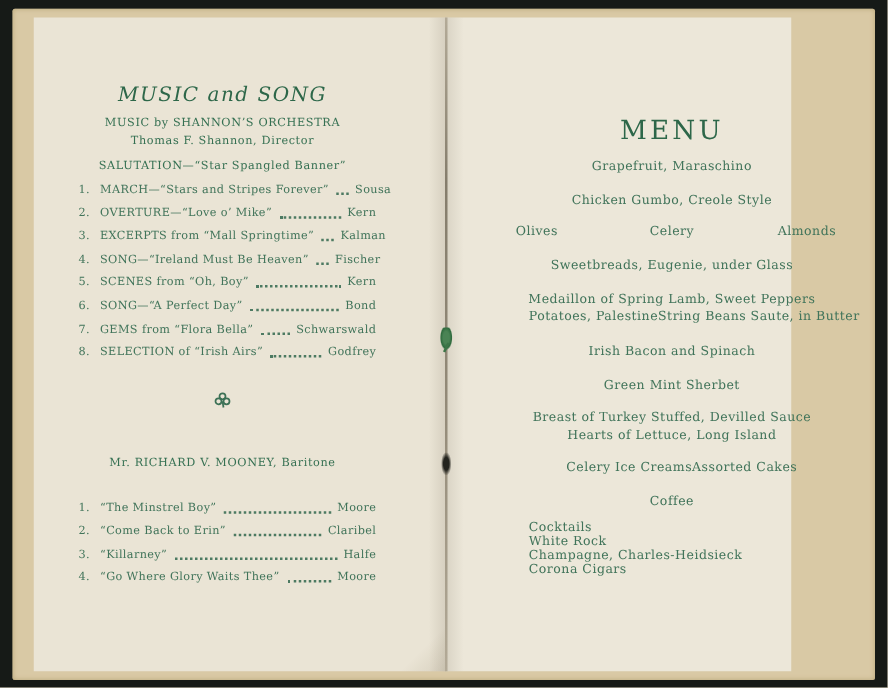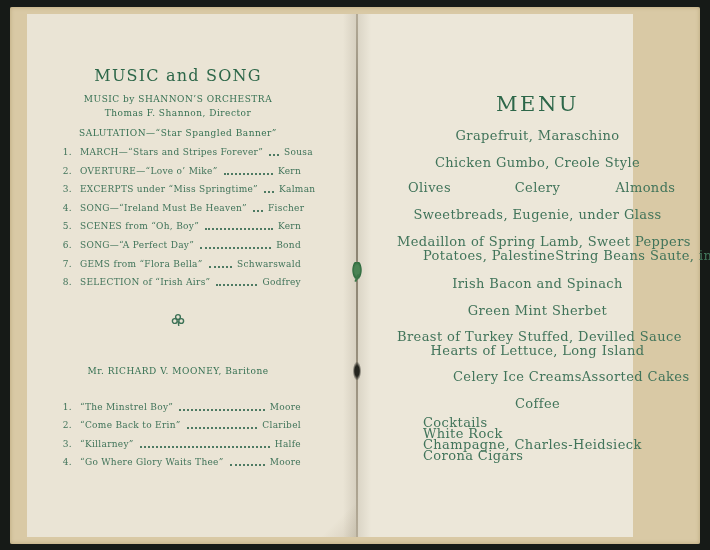--- a/index.html
+++ b/index.html
@@ -53,30 +53,30 @@
   .thread.dark{
     left:-3px;top:348px;width:8px;height:18px;
     background:radial-gradient(ellipse at 50% 50%, #24241e 0 40%, rgba(36,36,30,0) 75%);
   }
   .abs{position:absolute;}
   .ctr{text-align:center;}
   .music-col{left:30px;width:242px;}
   .menu-col{left:40px;width:281px;}
 
   .big-title{
-    font-size:16px;letter-spacing:1.2px;color:#2d6749;font-weight:500;
+    font-size:16px;letter-spacing:1.2px;color:#2d6749;font-weight:500;font-style:italic;
   }
   .menu-title{
     font-size:21px;letter-spacing:2.5px;color:#2d6749;font-weight:500;
   }
   .sub{
     font-size:9px;letter-spacing:.5px;color:#357052;
   }
   .body-line{
-    font-size:13px;letter-spacing:.4px;color:#41745a;white-space:nowrap;
+    font-size:10px;letter-spacing:.4px;color:#41745a;white-space:nowrap;
   }
   .vocal-title{
     font-size:12.5px;letter-spacing:1.2px;color:#2d6749;font-weight:500;
   }
 
   
   .prog{left:32px;width:242px;}
   .prow{
     display:flex;align-items:flex-end;
     font-size:9px;line-height:9px;letter-spacing:.3px;color:#41745a;
@@ -123,21 +123,21 @@
           <span class="pcomposer">Sousa</span>
         </div>
         <div class="prow">
           <span class="pnum">2.</span>
           <span class="ptitle">OVERTURE—“Love o’ Mike”</span>
           <span class="leader"></span>
           <span class="pcomposer">Kern</span>
         </div>
         <div class="prow">
           <span class="pnum">3.</span>
-          <span class="ptitle">EXCERPTS under “Miss Springtime”</span>
+          <span class="ptitle">EXCERPTS from “Mall Springtime”</span>
           <span class="leader"></span>
           <span class="pcomposer">Kalman</span>
         </div>
         <div class="prow">
           <span class="pnum">4.</span>
           <span class="ptitle">SONG—“Ireland Must Be Heaven”</span>
           <span class="leader"></span>
           <span class="pcomposer">Fischer</span>
         </div>
         <div class="prow">

